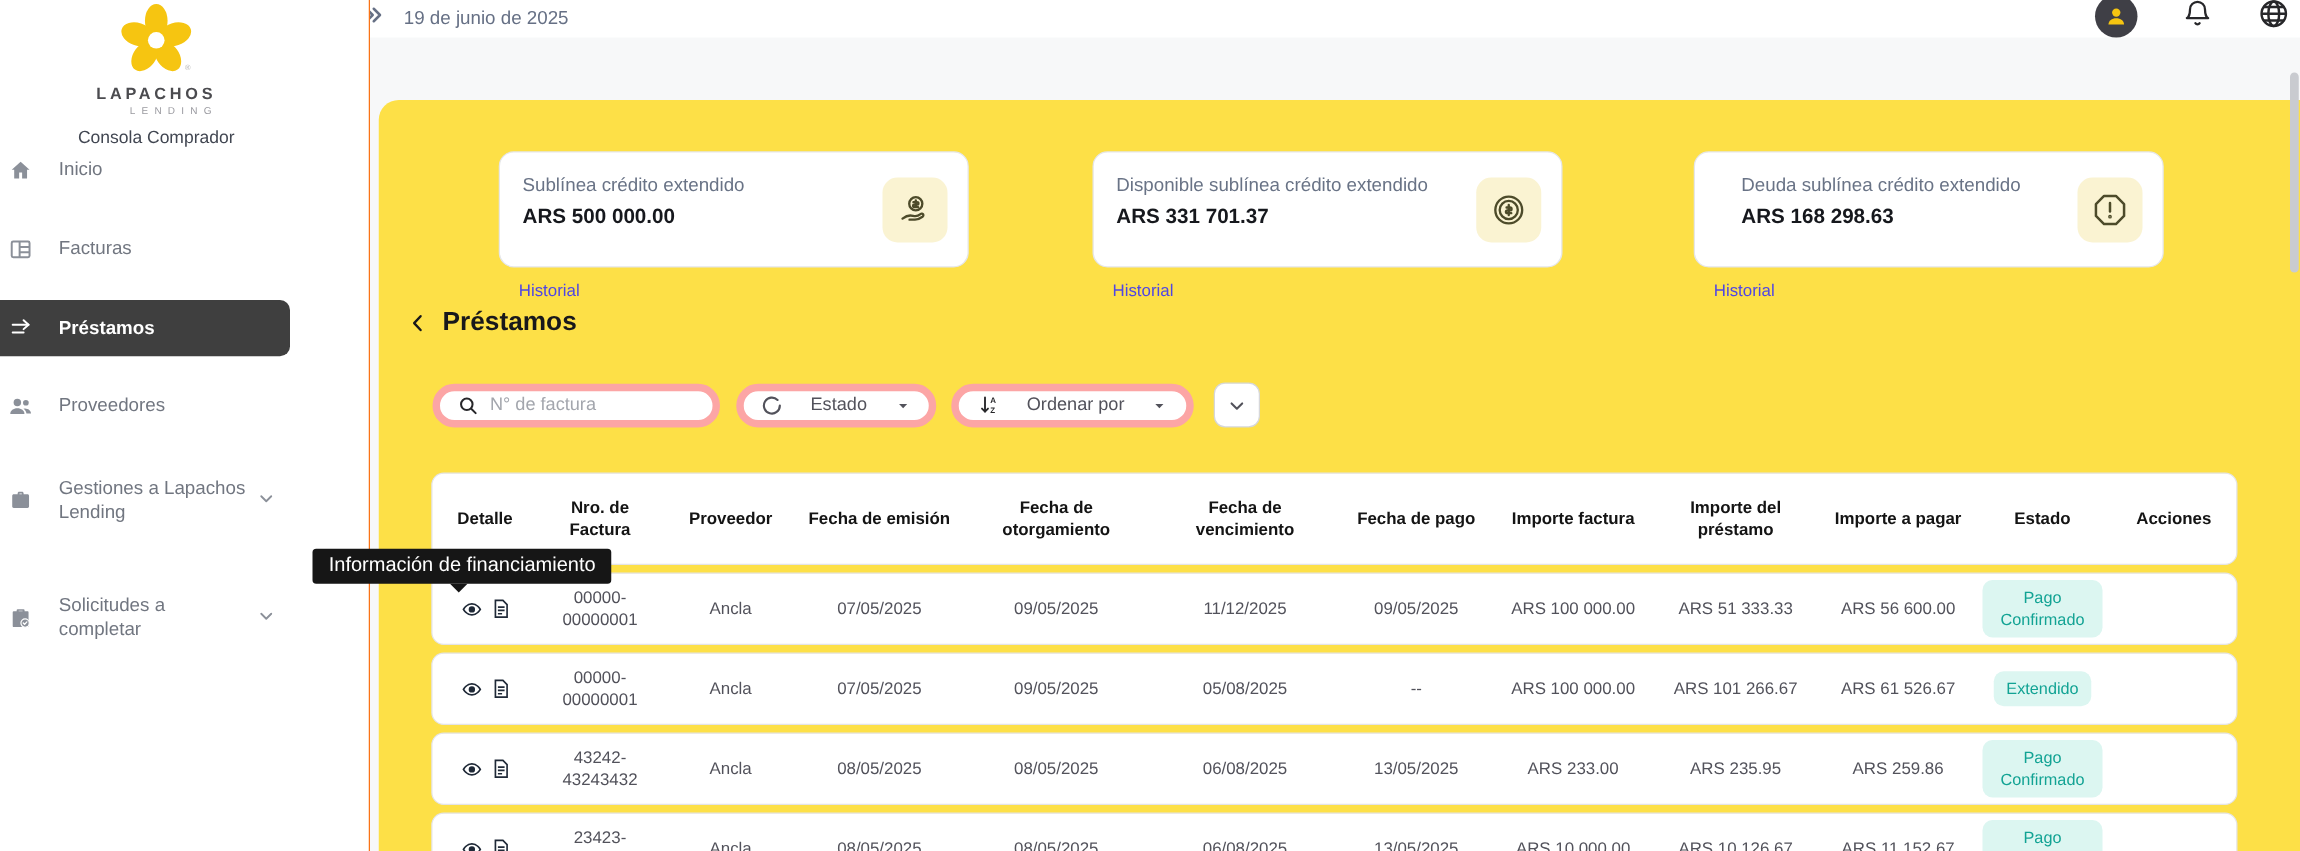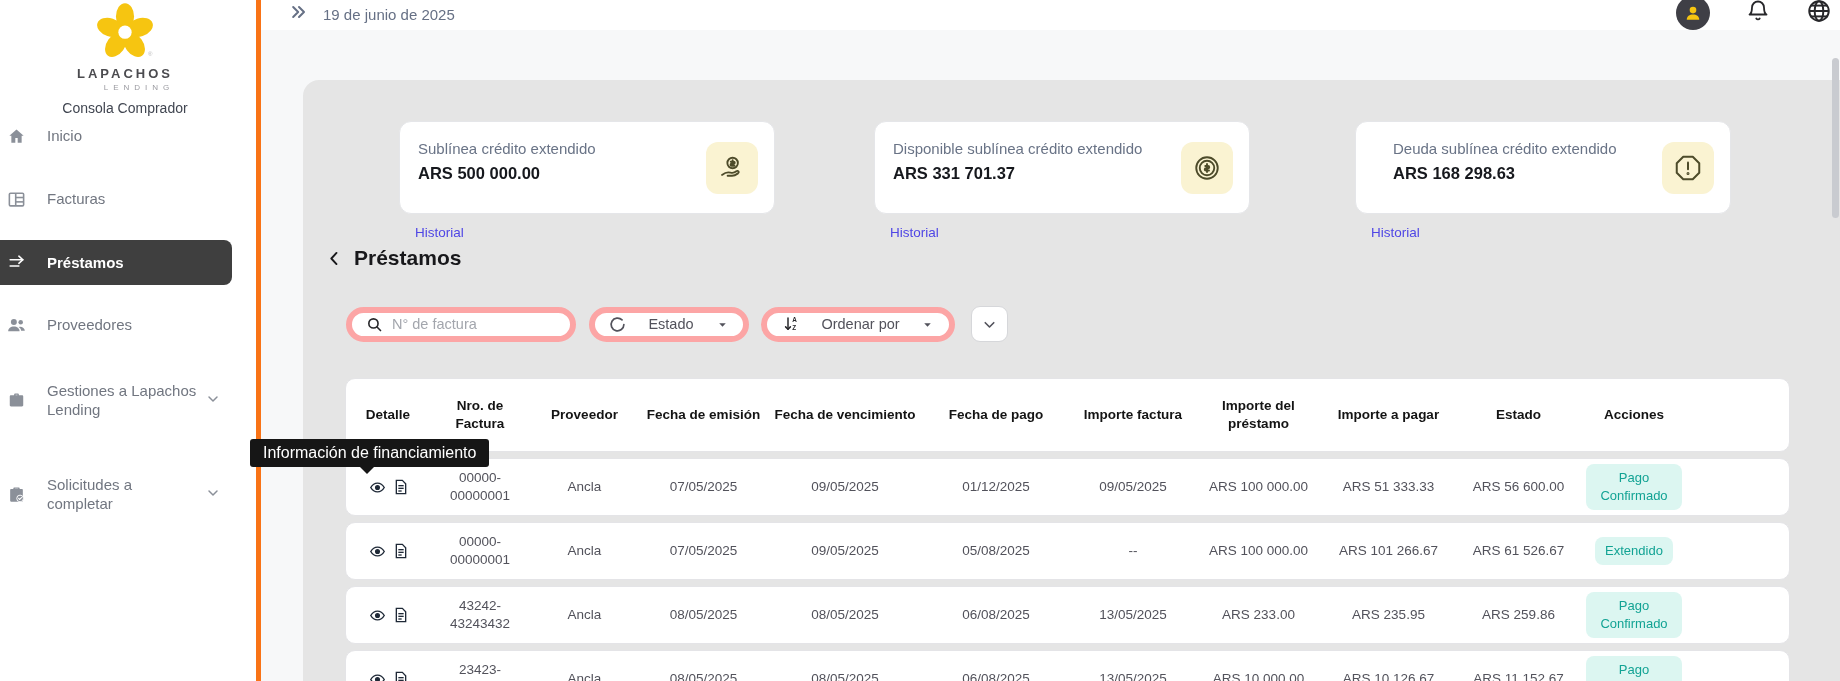--- a/index.html
+++ b/index.html
@@ -1,40 +1,40 @@
 <!DOCTYPE html>
 <html><head>
 <meta charset="utf-8">
 <style>
   * { margin:0; padding:0; box-sizing:border-box; }
   html,body { width:1840px; height:681px; overflow:hidden; font-family:"Liberation Sans", sans-serif; background:#ffffff; }
   .stage { position:relative; width:1840px; height:681px; overflow:hidden; }
 
   
-  .sidebar { position:absolute; left:0; top:0; width:261px; height:681px; background:#ffffff; border-right:5px solid #f97316; z-index:5; }
+  .sidebar { position:absolute; left:0; top:0; width:296px; height:681px; background:#ffffff; border-right:1px solid #f97316; z-index:5; }
   .logo-block { position:absolute; top:2px; left:0; width:250px; text-align:center; }
   .brand-name { font-size:13px; font-weight:700; letter-spacing:3px; color:#4b4b4f; margin-top:2px; }
   .brand-sub { font-size:8px; letter-spacing:5px; color:#9a9aa0; margin-top:2px;margin-left:28px; }
   .console-label { font-size:14px; color:#414651; margin-top:8px; }
   .nav-item { position:absolute; left:0; width:250px; display:flex; align-items:center; color:#717680; font-size:15px; cursor:pointer; }
   .nav-item .nav-ic { position:absolute; left:5px; width:22px; height:22px; display:flex; align-items:center; justify-content:center; color:#8b9099; }
   .nav-item .nav-label { position:absolute; left:30px; width:150px; line-height:1.3;margin-left:17px; }
   .nav-item .nav-chev { position:absolute; left:205px; width:18px; height:18px; color:#8b9099; }
   .nav-item.active { background:#3f3f3f; border-radius:0 8px 8px 0; width:232px; height:45px; }
   .nav-item.active .nav-label { color:#ffffff; font-weight:600; }
   .nav-item.active .nav-ic { color:#ffffff; }
 
   
   .content { position:absolute; left:251px; top:0; right:0; bottom:0; background:#f7f8f9; }
   .topbar { position:absolute; left:251px; top:0; right:0; height:30px; background:#ffffff; z-index:2; }
   .breadcrumb { position:absolute; left:38px; top:2px; display:flex; align-items:center; gap:14px; color:#667085; }
   .date-label { font-size:15px; color:#667085; }
   .top-icons { position:absolute; right:8px; top:-4px; display:flex; align-items:center; gap:36px; }
   .avatar { width:34px; height:34px; border-radius:50%; background:#3f3f46; display:flex; align-items:center; justify-content:center; }
-  .panel { position:absolute; left:303px; top:80px; width:1537px; height:601px; background:#e5e5e5; border-radius:16px 0 0 0; }
+  .panel { position:absolute; left:303px; top:80px; width:1537px; height:601px; background:#fde047; border-radius:16px 0 0 0; }
 
   
   .card { position:absolute; top:41px; width:376px; height:93px; background:#ffffff; border:1px solid #e5e6e9; border-radius:12px; padding:17px 18px; }
   .card-title { font-size:15px; color:#697386; line-height:1.35; max-width:250px; }
   .card-amount { font-size:16.5px; font-weight:700; color:#16181d; margin-top:5px; }
   .card-icbox { position:absolute; right:16px; top:50%; transform:translateY(-50%); width:52px; height:52px; border-radius:12px; background:#faf3d2; display:flex; align-items:center; justify-content:center; color:#4d4b2a; }
   .hist-link { position:absolute; top:145px; font-size:13.5px; color:#4f46e5; cursor:pointer; }
 
   
   .section-head { position:absolute; left:22px; top:166px; display:flex; align-items:center; gap:10px; color:#18181b; }
@@ -319,20 +319,21 @@
         </span>
       </div>
     </div>
 
     <div class="tbl">
       <div class="tbl-grid tbl-head">
         <div>Detalle</div>
         <div>Nro. de Factura</div>
         <div>Proveedor</div>
         <div>Fecha de emisión</div>
+        <div>Fecha de otorgamiento</div>
         <div>Fecha de vencimiento</div>
         <div>Fecha de pago</div>
         <div>Importe factura</div>
         <div>Importe del préstamo</div>
         <div>Importe a pagar</div>
         <div>Estado</div>
         <div>Acciones</div>
       </div>
 
       <div class="tbl-grid tbl-row">
@@ -349,21 +350,21 @@
                 <line x1="6" y1="10" x2="14" y2="10"></line>
                 <line x1="6" y1="14" x2="14" y2="14"></line>
                 <line x1="6" y1="18" x2="11" y2="18"></line>
               </svg>
             </span>
         </div>
         <div style="padding:0 14px;">00000-00000001</div>
         <div>Ancla</div>
         <div>07/05/2025</div>
         <div>09/05/2025</div>
-        <div>01/12/2025</div>
+        <div>11/12/2025</div>
         <div>09/05/2025</div>
         <div>ARS 100 000.00</div>
         <div>ARS 51 333.33</div>
         <div>ARS 56 600.00</div>
         <div><span class="badge">Pago Confirmado</span></div>
         <div></div>
       </div>
 
       <div class="tbl-grid tbl-row">
         <div class="cell-detail">

